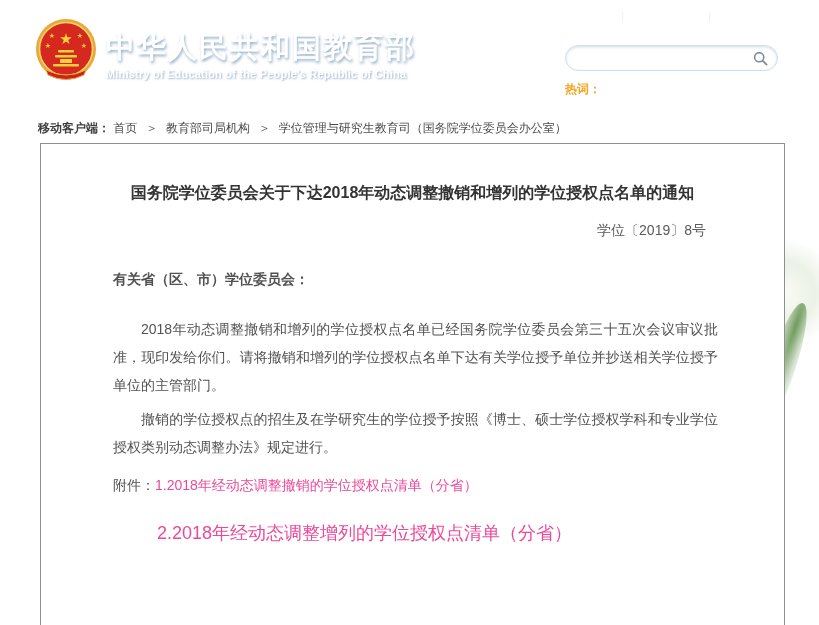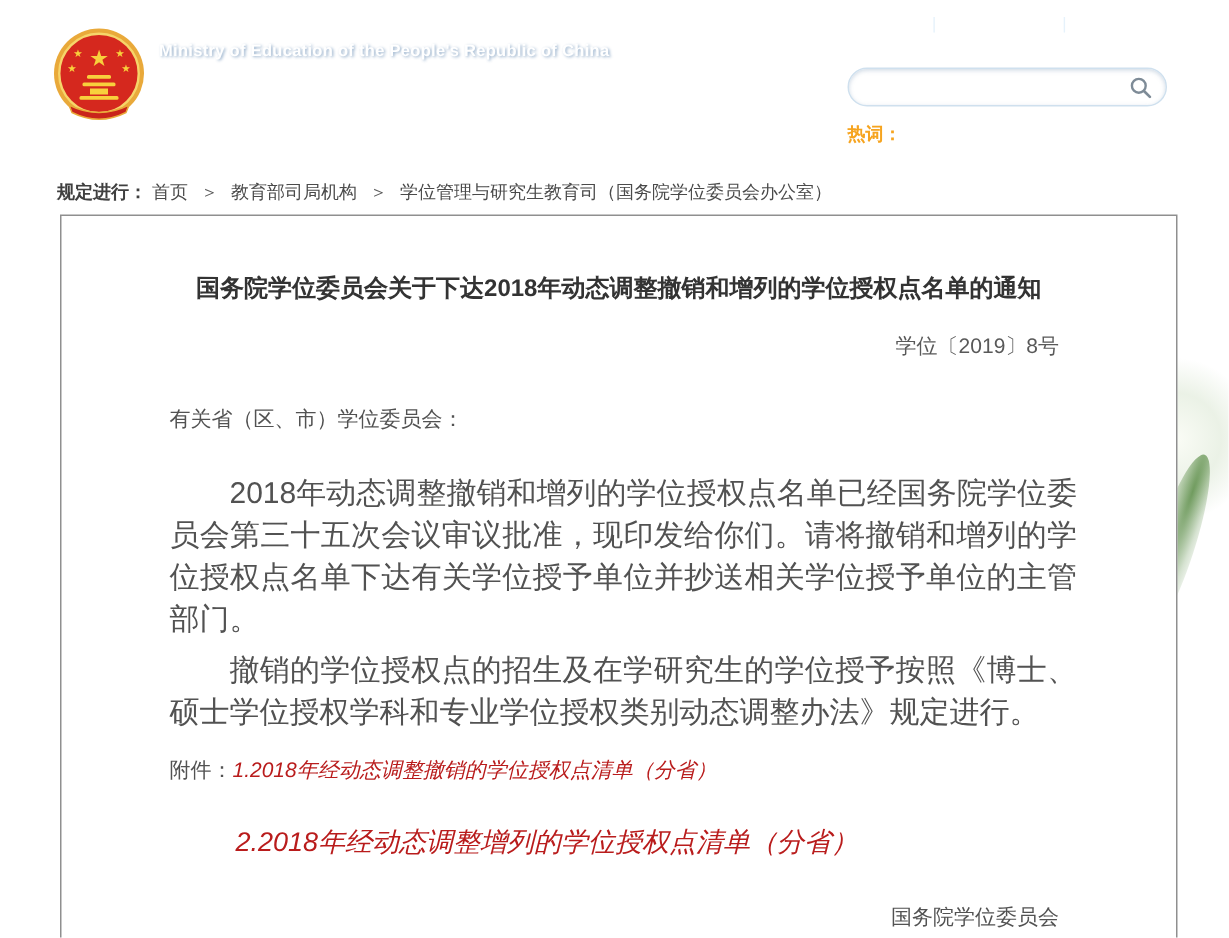--- a/index.html
+++ b/index.html
@@ -65,28 +65,28 @@
   .breadcrumb a { color: #4a4a4a; text-decoration: none; cursor: pointer; }
   .breadcrumb .bc-sep { margin: 0 5px; color: #5a5a5a; }
 
   
   .panel { position: absolute; left: 40px; top: 143px; width: 745px; height: 520px;
     background: #ffffff; border: 1px solid #8f8f8f; padding: 38px 0 0 0; }
 
   .doc-title { text-align: center; font-size: 16px; font-weight: bold; color: #333;
     margin: 0 50px; line-height: 22px; }
   .doc-number { text-align: right; margin: 18px 78px 0 0; font-size: 14px; color: #595959; }
-  .salutation { margin: 31px 0 0 72px; font-size: 14px; color: #525252; }
-  .para { margin: 26px 66px 0 72px; font-size: 20px; color: #525252; line-height: 28px;
+  .salutation { margin: 31px 0 0 72px; font-size: 14px; color: #525252; font-weight: bold; }
+  .para { margin: 26px 66px 0 72px; font-size: 14px; color: #525252; line-height: 28px;
     text-indent: 2em; text-align: justify; }
   .para + .para { margin-top: 6px; }
 
   .attachments { margin: 16px 0 0 72px; font-size: 14px; }
   .att-label { color: #525252; }
-  .attachments a { color: #b91c1c; text-decoration: none; cursor: pointer; font-style: italic; }
+  .attachments a { color: #ec4899; text-decoration: none; cursor: pointer; }
   .att-line-2 { margin: 26px 0 0 116px; font-size: 18px; }
 
   .signature { text-align: right; margin: 30px 78px 0 0; font-size: 14px; color: #525252; }
 </style>
 </head>
 <body>
 
 <div class="app">
 
   <div class="cloud cloud-1"></div>
@@ -115,56 +115,56 @@
       <text x="46" y="20" font-size="7" fill="#f8d03c" text-anchor="middle" font-family="DejaVu Sans, sans-serif">★</text>
       <text x="14" y="30" font-size="7" fill="#f8d03c" text-anchor="middle" font-family="DejaVu Sans, sans-serif">★</text>
       <text x="50" y="30" font-size="7" fill="#f8d03c" text-anchor="middle" font-family="DejaVu Sans, sans-serif">★</text>
       <rect x="24" y="32" width="16" height="2.5" rx="1" fill="#f8d03c"></rect>
       <rect x="21" y="37" width="22" height="2.5" rx="1" fill="#f8d03c"></rect>
       <rect x="26" y="41" width="12" height="4" fill="#f8d03c"></rect>
       <rect x="19" y="46" width="26" height="2.5" rx="1" fill="#f8d03c"></rect>
       <path d="M12 52 Q32 62 52 52 L50 57 Q32 66 14 57 Z" fill="#c9241b" stroke="#e9a93a" stroke-width="1"></path>
     </svg>
     <div class="org-names">
+      <div class="org-cn">中华人民共和国教育部</div>
       <div class="org-en">Ministry of Education of the People's Republic of China</div>
     </div>
   </div>
 
   <div class="search-pill">
     <input type="text" placeholder="" style="">
     <button class="search-btn" aria-label="search">
       <svg width="15" height="15" viewBox="0 0 15 15">
         <circle cx="6.2" cy="6.2" r="4.6" fill="none" stroke="#7e8b97" stroke-width="1.6"></circle>
         <line x1="9.8" y1="9.8" x2="13.6" y2="13.6" stroke="#7e8b97" stroke-width="1.8" stroke-linecap="round"></line>
       </svg>
     </button>
   </div>
 
   <div class="hot-words">
     <span class="hot-label">热词：</span><a>2019年教育1+1系列发布活动</a>
   </div>
 
   <div class="breadcrumb">
-    <span class="bc-label">规定进行：</span>
+    <span class="bc-label">移动客户端：</span>
     <a>首页</a>
     <span class="bc-sep">＞</span>
     <a>教育部司局机构</a>
     <span class="bc-sep">＞</span>
     <a>学位管理与研究生教育司（国务院学位委员会办公室）</a>
   </div>
 
   <main class="panel">
     <h1 class="doc-title">国务院学位委员会关于下达2018年动态调整撤销和增列的学位授权点名单的通知</h1>
     <div class="doc-number">学位〔2019〕8号</div>
     <div class="salutation">有关省（区、市）学位委员会：</div>
     <p class="para">2018年动态调整撤销和增列的学位授权点名单已经国务院学位委员会第三十五次会议审议批准，现印发给你们。请将撤销和增列的学位授权点名单下达有关学位授予单位并抄送相关学位授予单位的主管部门。</p>
     <p class="para">撤销的学位授权点的招生及在学研究生的学位授予按照《博士、硕士学位授权学科和专业学位授权类别动态调整办法》规定进行。</p>
     <div class="attachments">
       <span class="att-label">附件：</span><a>1.2018年经动态调整撤销的学位授权点清单（分省）</a>
     </div>
     <div class="attachments att-line-2">
       <a>2.2018年经动态调整增列的学位授权点清单（分省）</a>
     </div>
-    <div class="signature">国务院学位委员会</div>
 
   </main>
 
 </div>
 
 </body></html>

